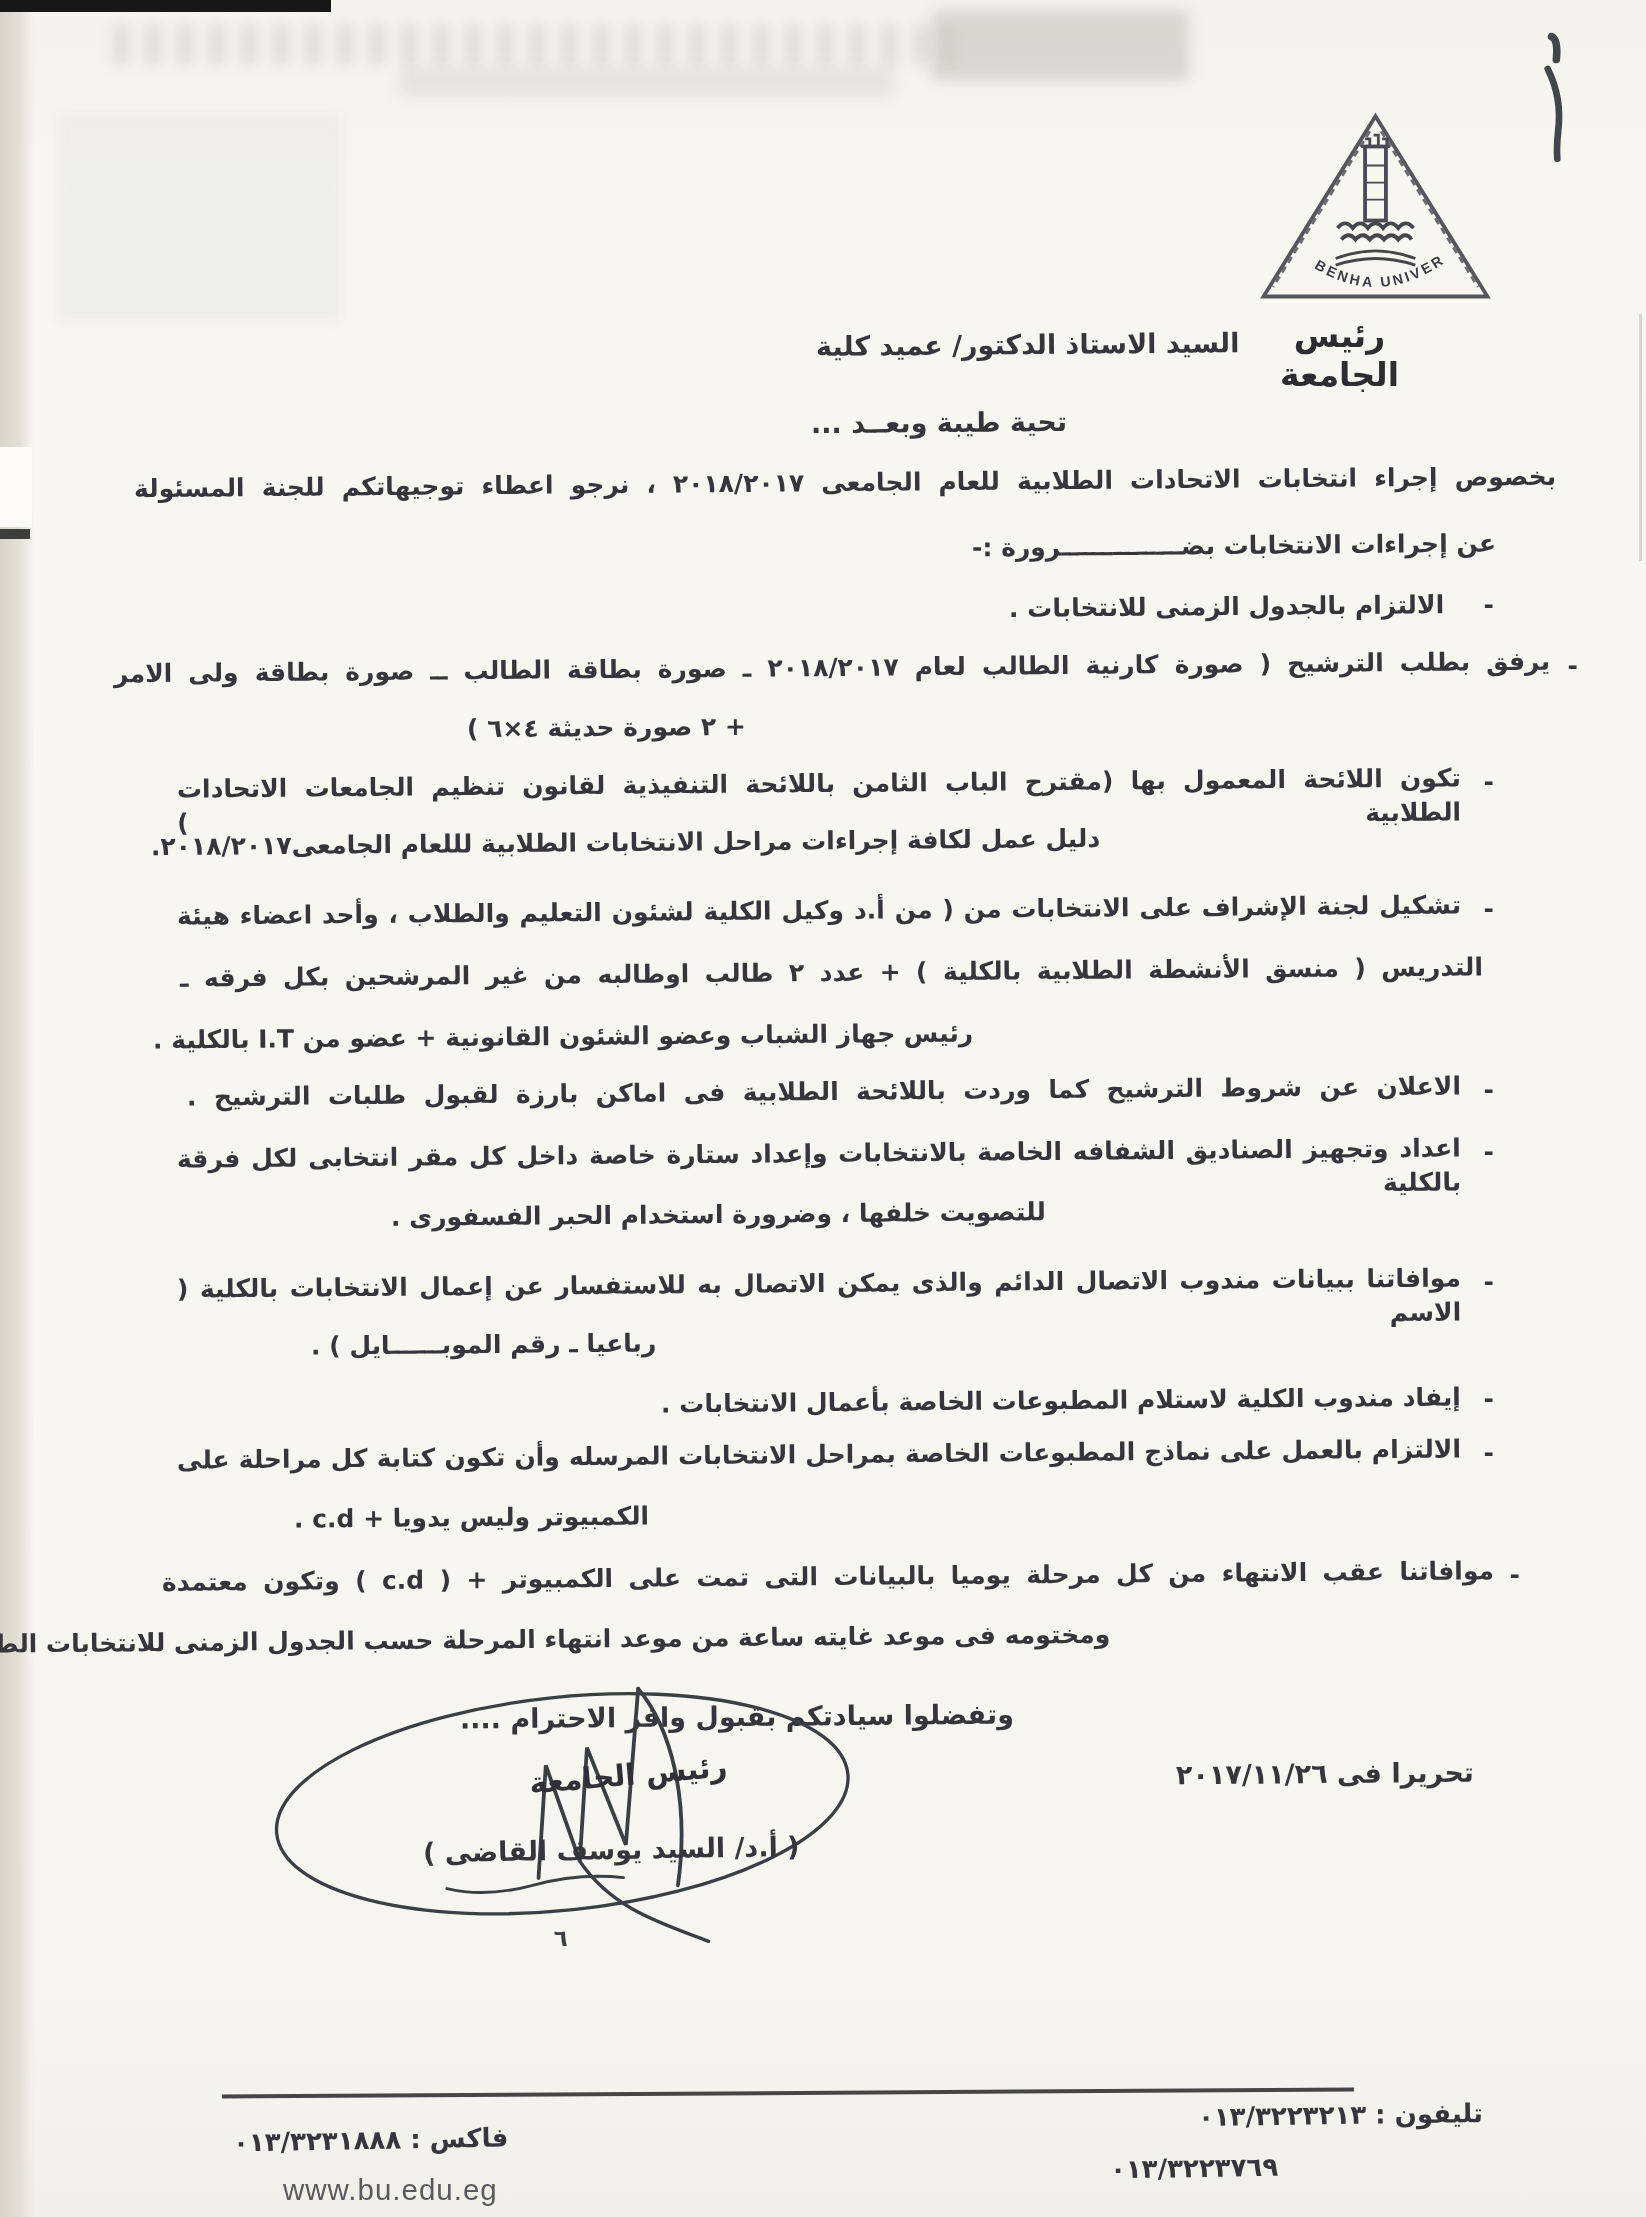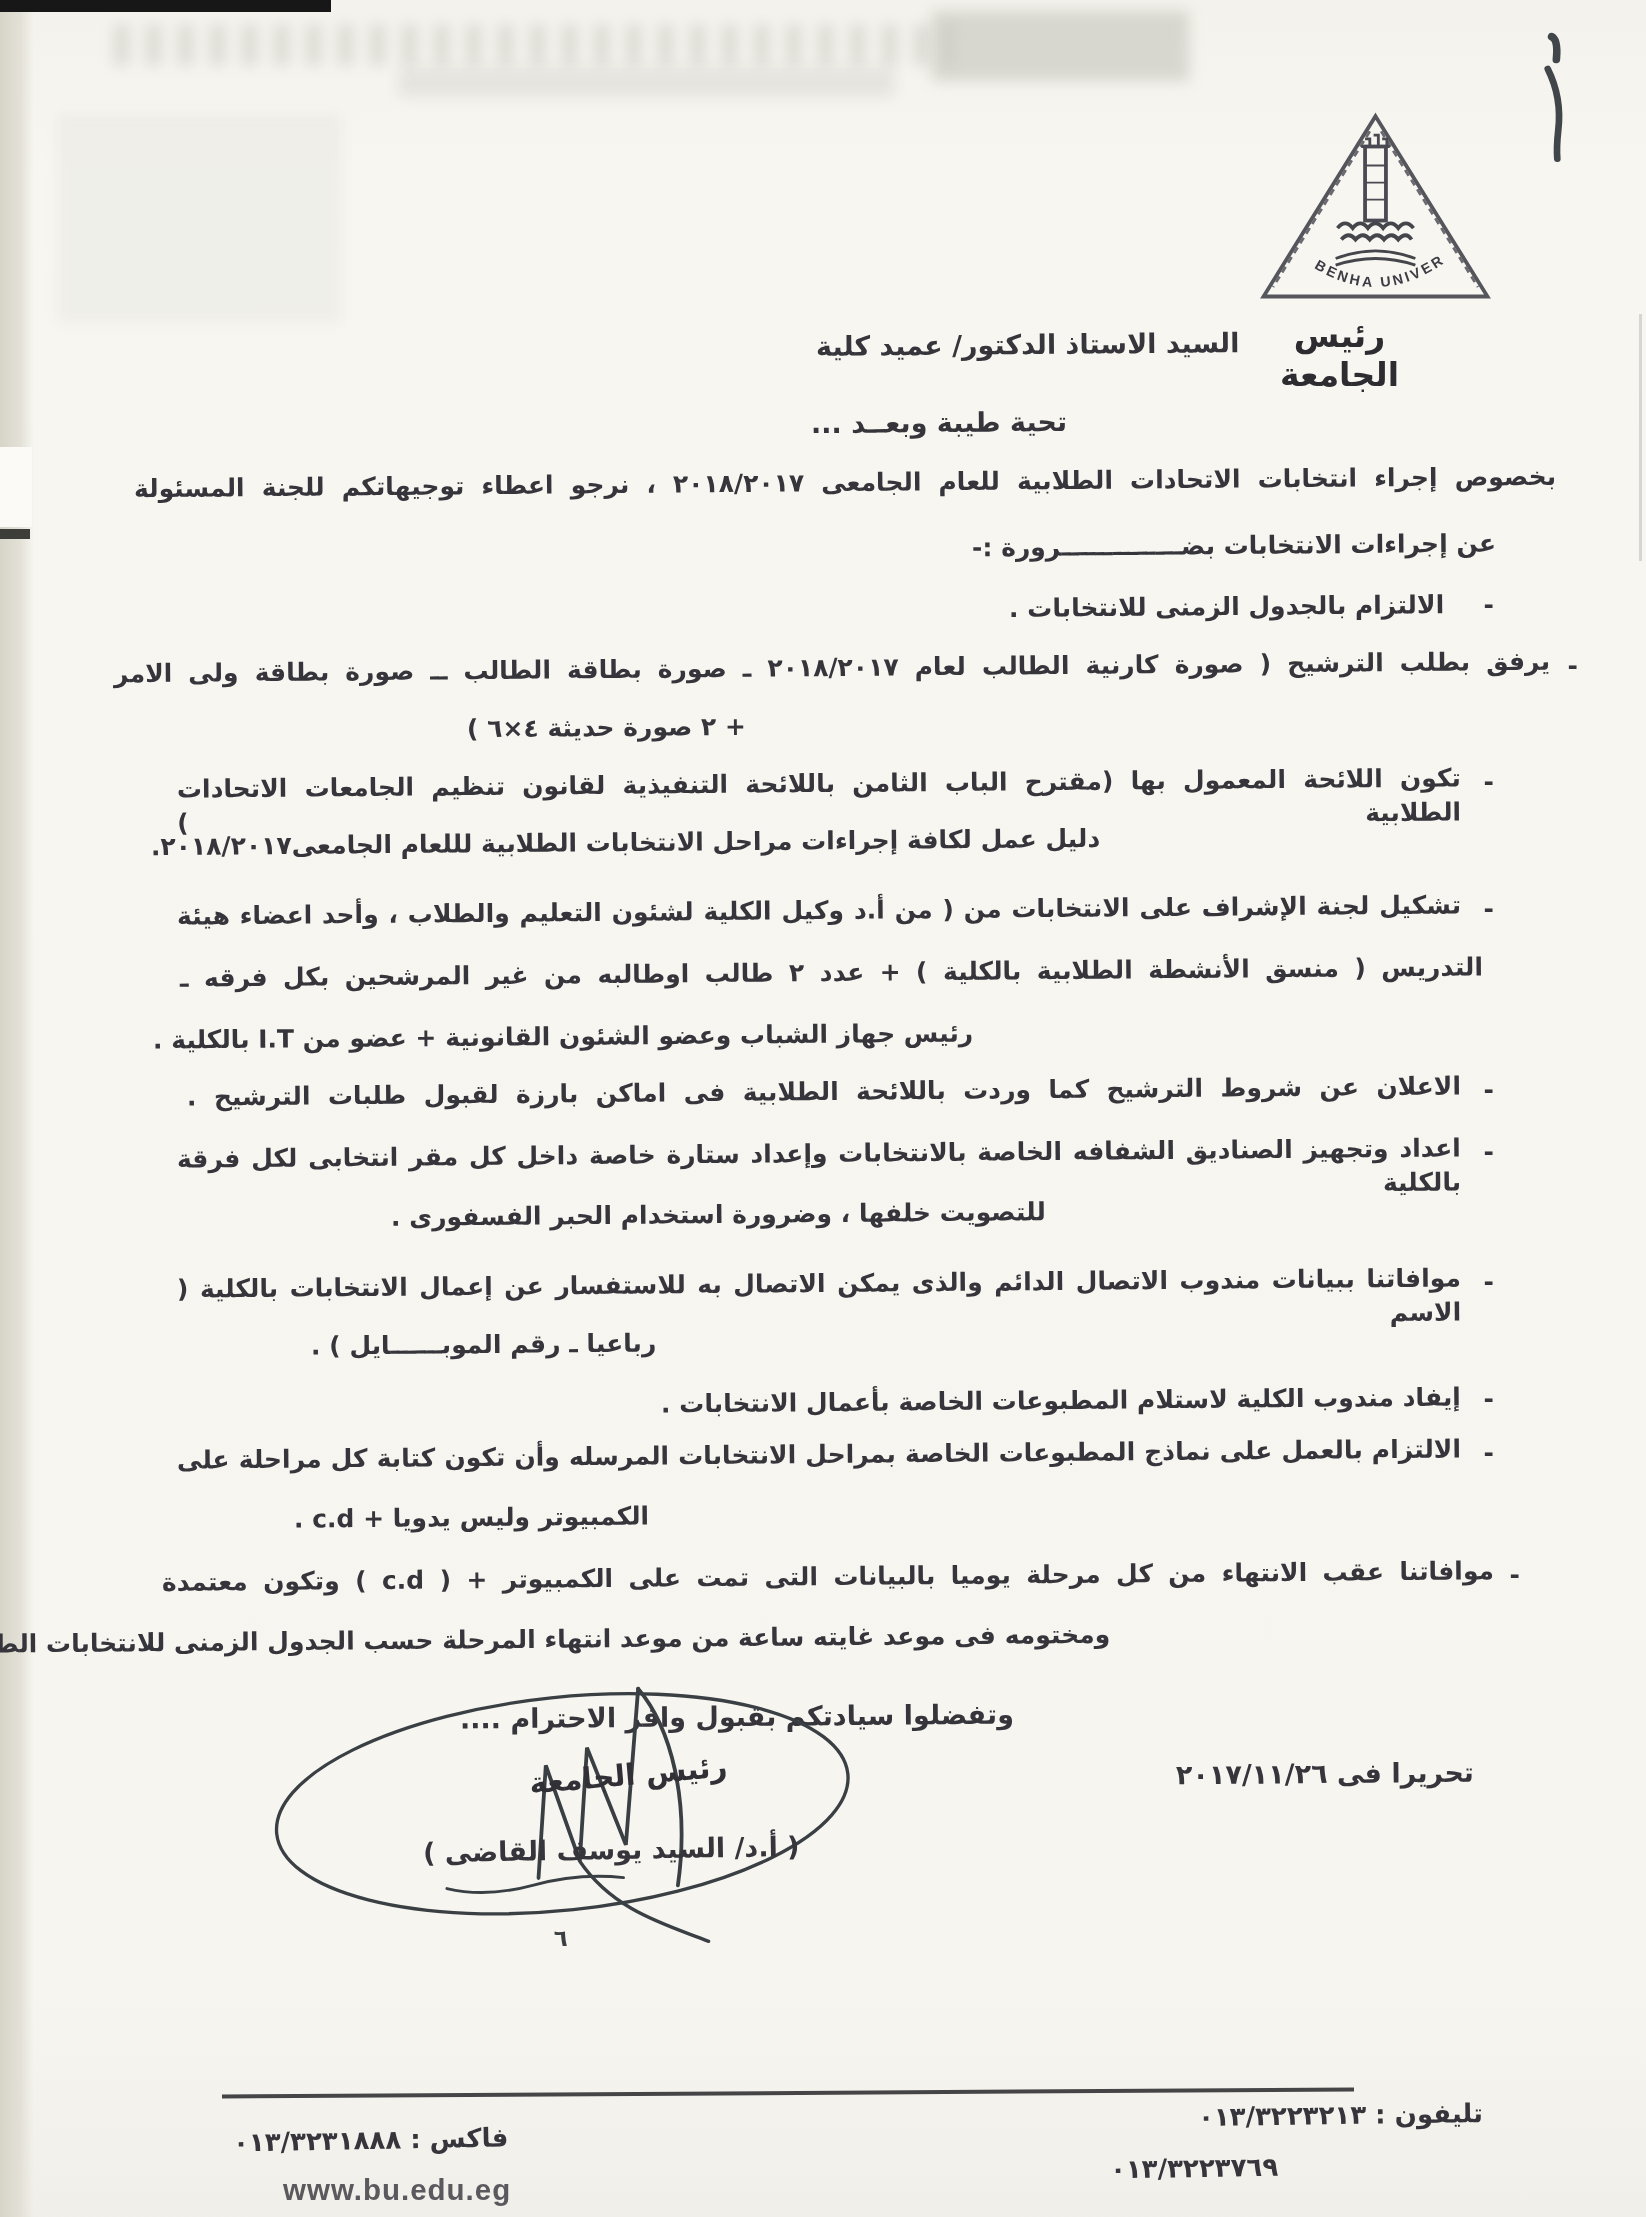--- a/index.html
+++ b/index.html
@@ -33,21 +33,21 @@
   .office{position:absolute;left:1233px;top:316px;width:213px;font-size:33px;font-weight:700;
     direction:rtl;text-align:center;color:#2c2c31;}
   
   .sig{position:absolute;left:240px;top:1670px;width:656px;height:295px;}
   .stamp{position:absolute;left:529px;top:1758px;font-size:29.5px;font-weight:700;direction:rtl;
     color:#303036;transform:rotate(-5deg);}
   
   .rule{position:absolute;left:222px;top:2091px;width:1132px;height:3.8px;background:#454548;
     transform:rotate(-0.35deg);}
   .foot{font-size:26px;}
-  .web{font-family:"Liberation Sans","DejaVu Sans",sans-serif;font-weight:700;color:#5a5a5e;
+  .web{font-family:"Liberation Sans","DejaVu Sans",sans-serif;font-weight:400;color:#5a5a5e;
     font-size:29.5px;direction:ltr;letter-spacing:1px;text-align:center;}
   .penmark{position:absolute;left:1520px;top:28.5px;width:67px;height:143px;}
 </style>
 </head>
 <body>
 
 <div class="page">
 
   <div class="left-band"></div>
   <div class="left-band-gap"></div>

